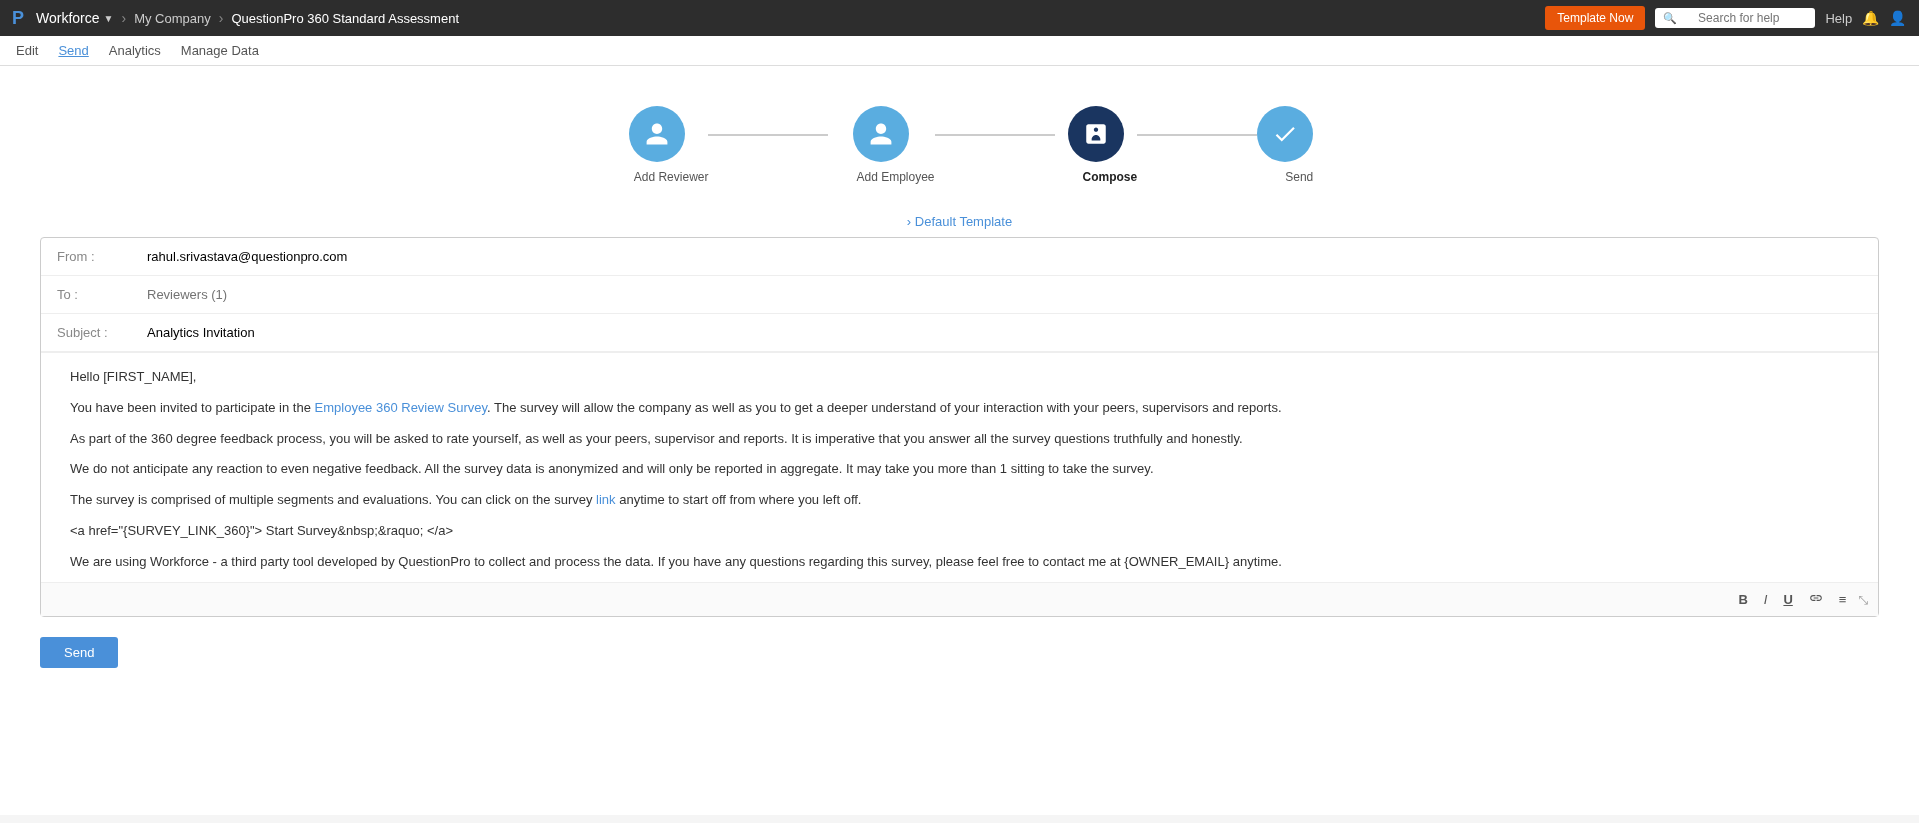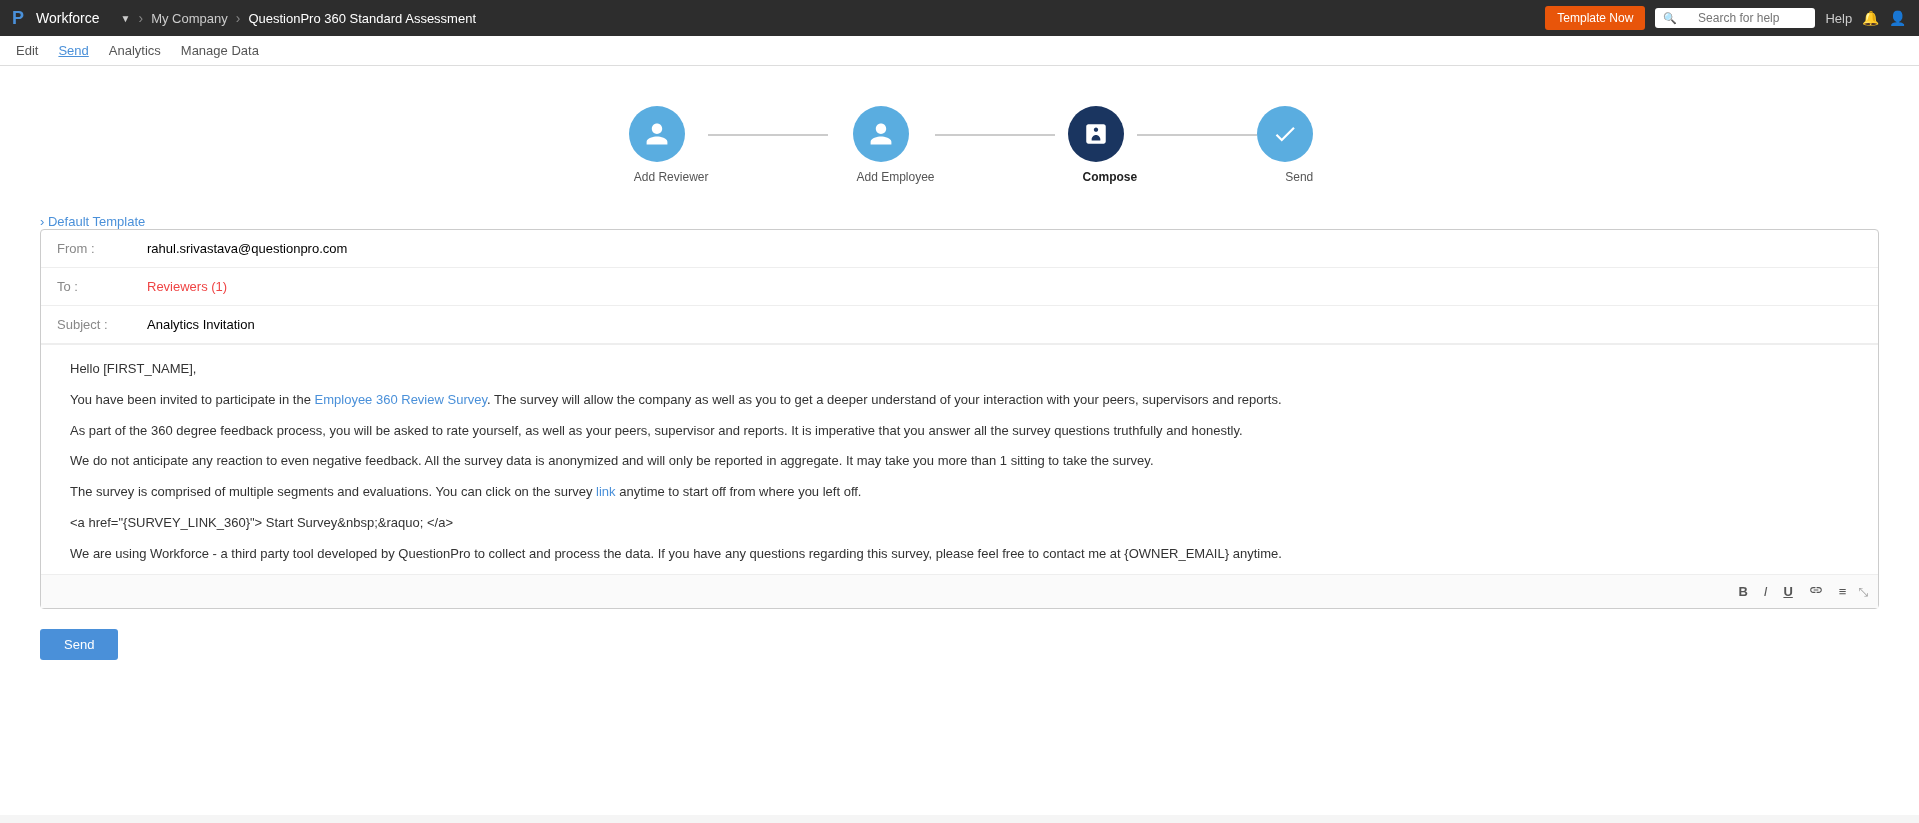--- a/index.html
+++ b/index.html
@@ -18,21 +18,21 @@
       color: #4a90d9;
       font-size: 18px;
       font-weight: bold;
       margin-right: 4px;
     }
     .top-nav-brand {
       color: #fff;
       font-size: 14px;
       display: flex;
       align-items: center;
-      gap: 21px;
+      gap: 4px;
     }
     .top-nav-brand .dropdown-arrow {
       font-size: 10px;
       color: #ccc;
     }
     .top-nav-sep {
       color: #888;
       font-size: 14px;
     }
     .top-nav-link {
@@ -164,21 +164,22 @@
       margin-left: 28px;
     }
     .step-label.bold {
       font-weight: bold;
       color: #222;
     }
 
     
     .template-row {
       display: flex;
-      justify-content: flex-start;
+      justify-content: center;
+      margin-bottom: 8px;
     }
     .template-link {
       color: #4a90d9;
       font-size: 13px;
       cursor: pointer;
       text-decoration: none;
     }
 
     
     .email-form {
@@ -200,21 +201,21 @@
     .email-label {
       color: #888;
       font-size: 13px;
       min-width: 90px;
     }
     .email-value {
       font-size: 13px;
       color: #000000;
     }
     .email-value.link {
-      color: #ef4444;
+      color: #737373;
     }
 
     
     .email-body-area {
       border-top: 1px solid #eee;
       padding: 14px 16px;
       font-size: 13px;
       color: #333;
       line-height: 1.6;
       min-height: 230px;

